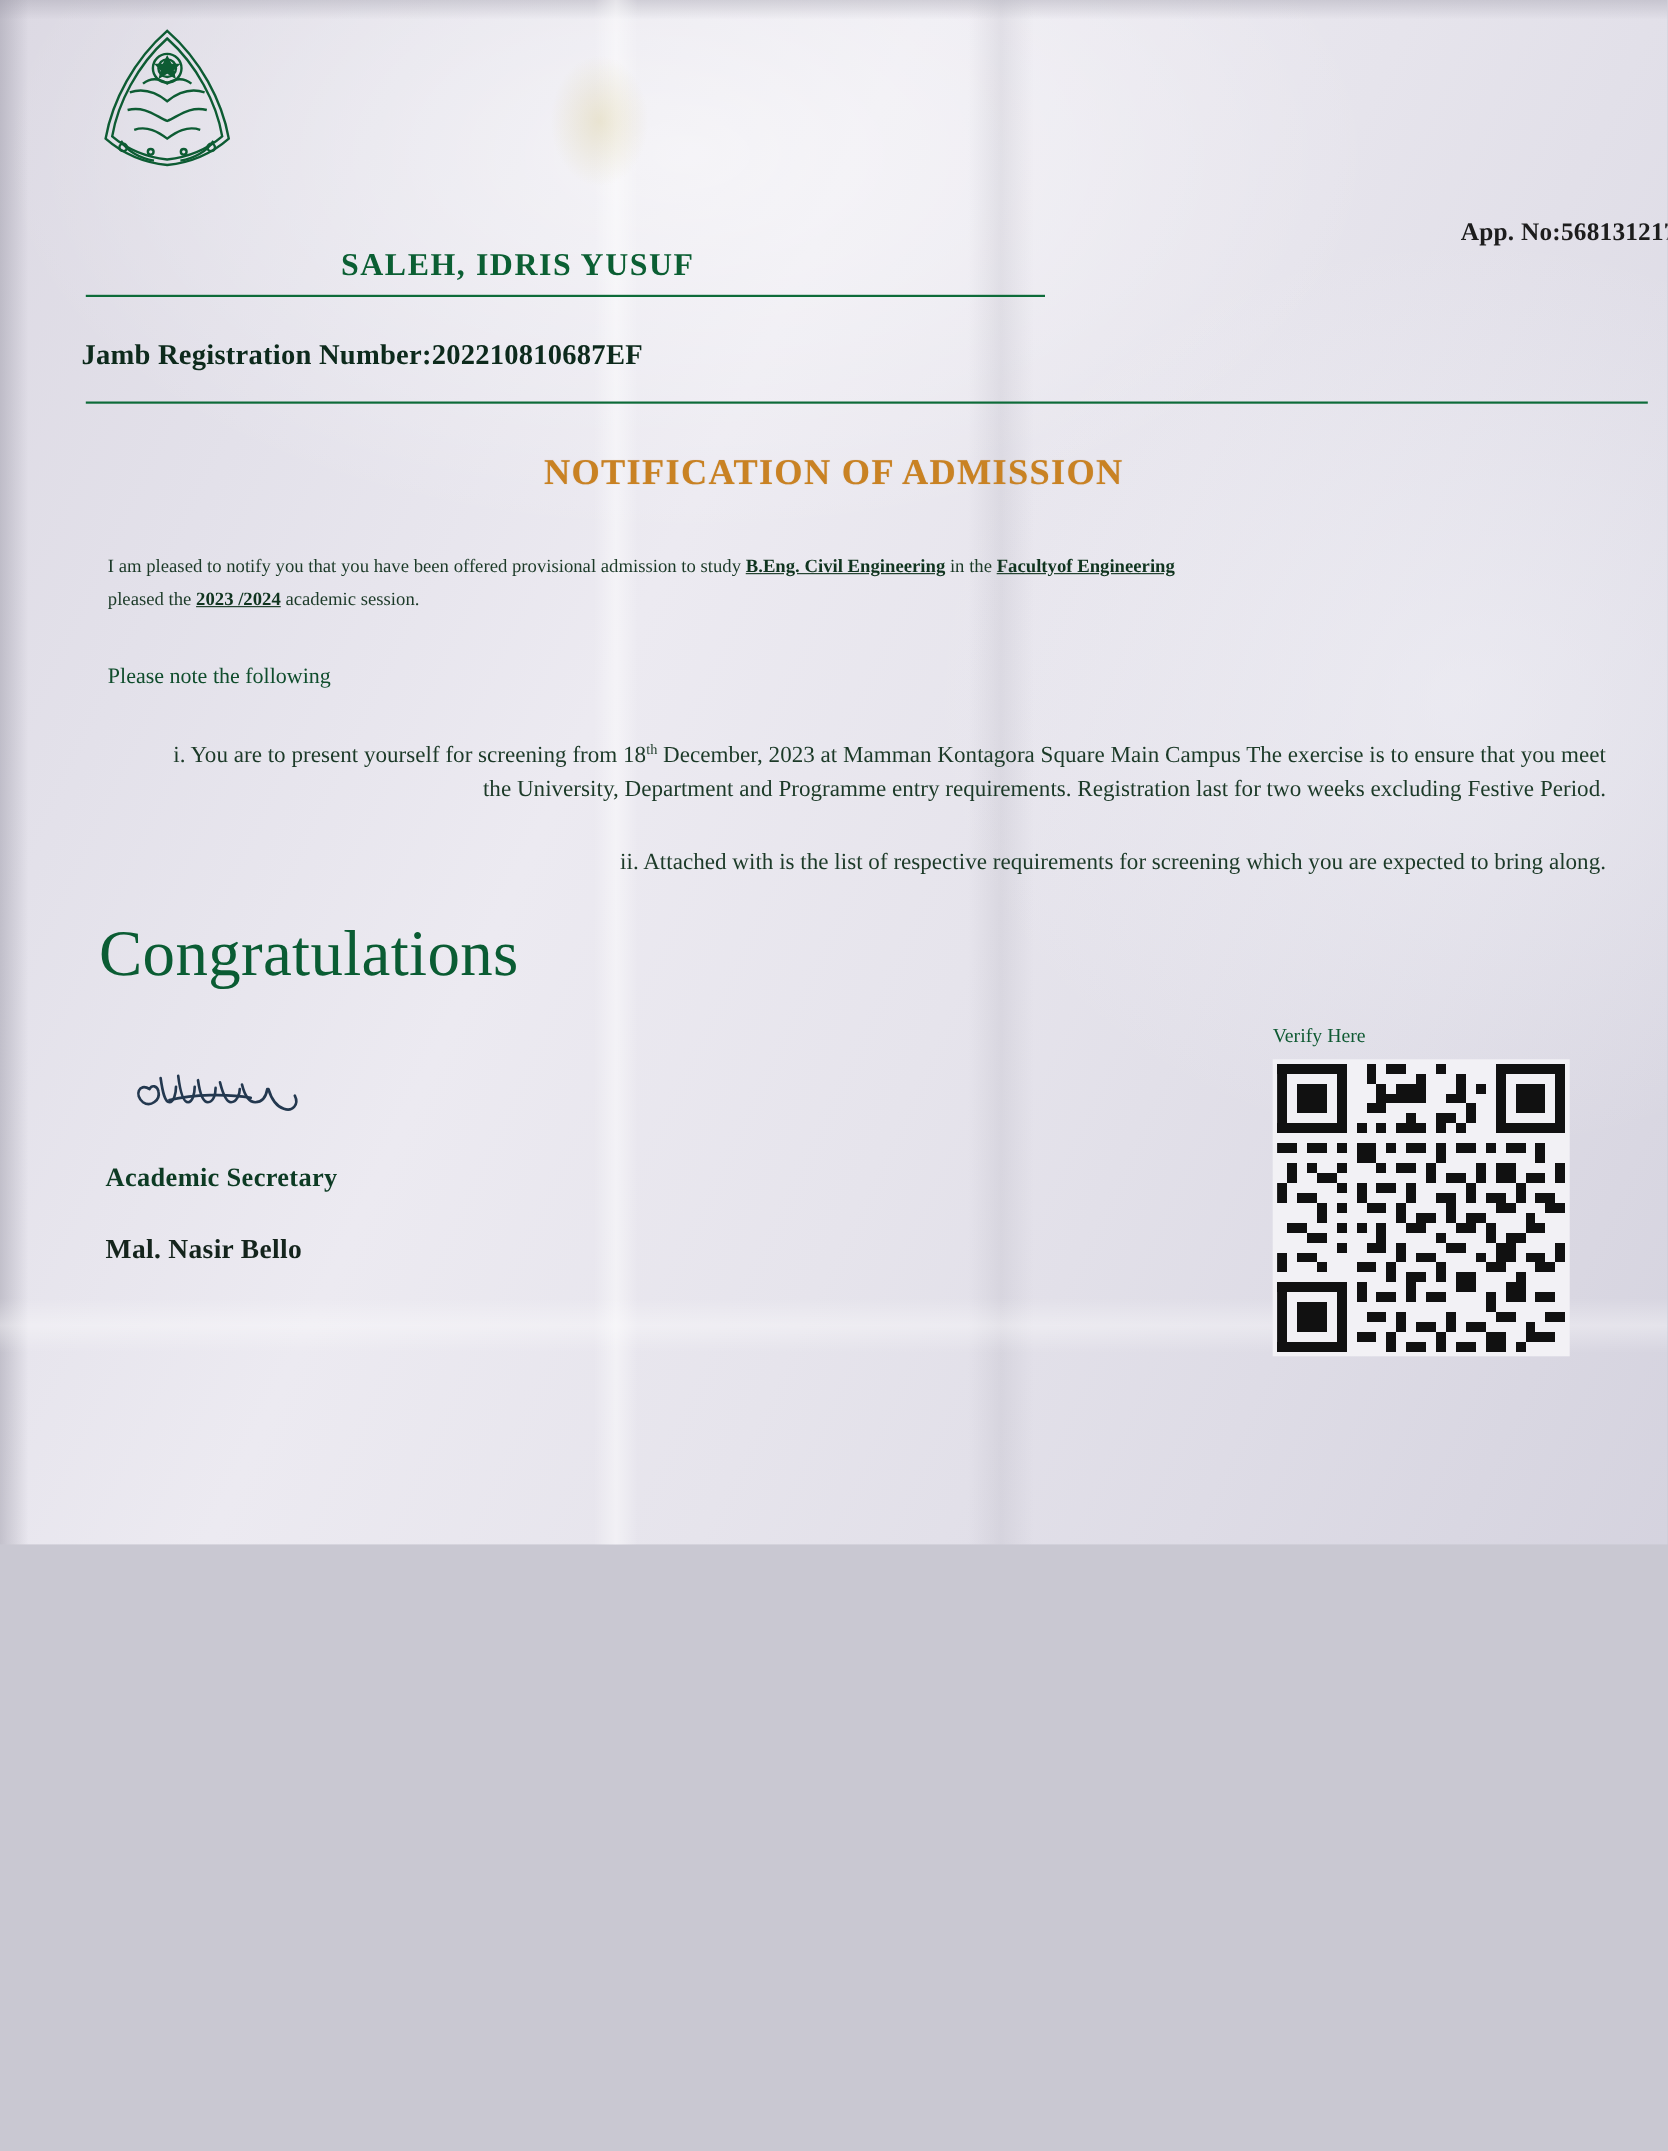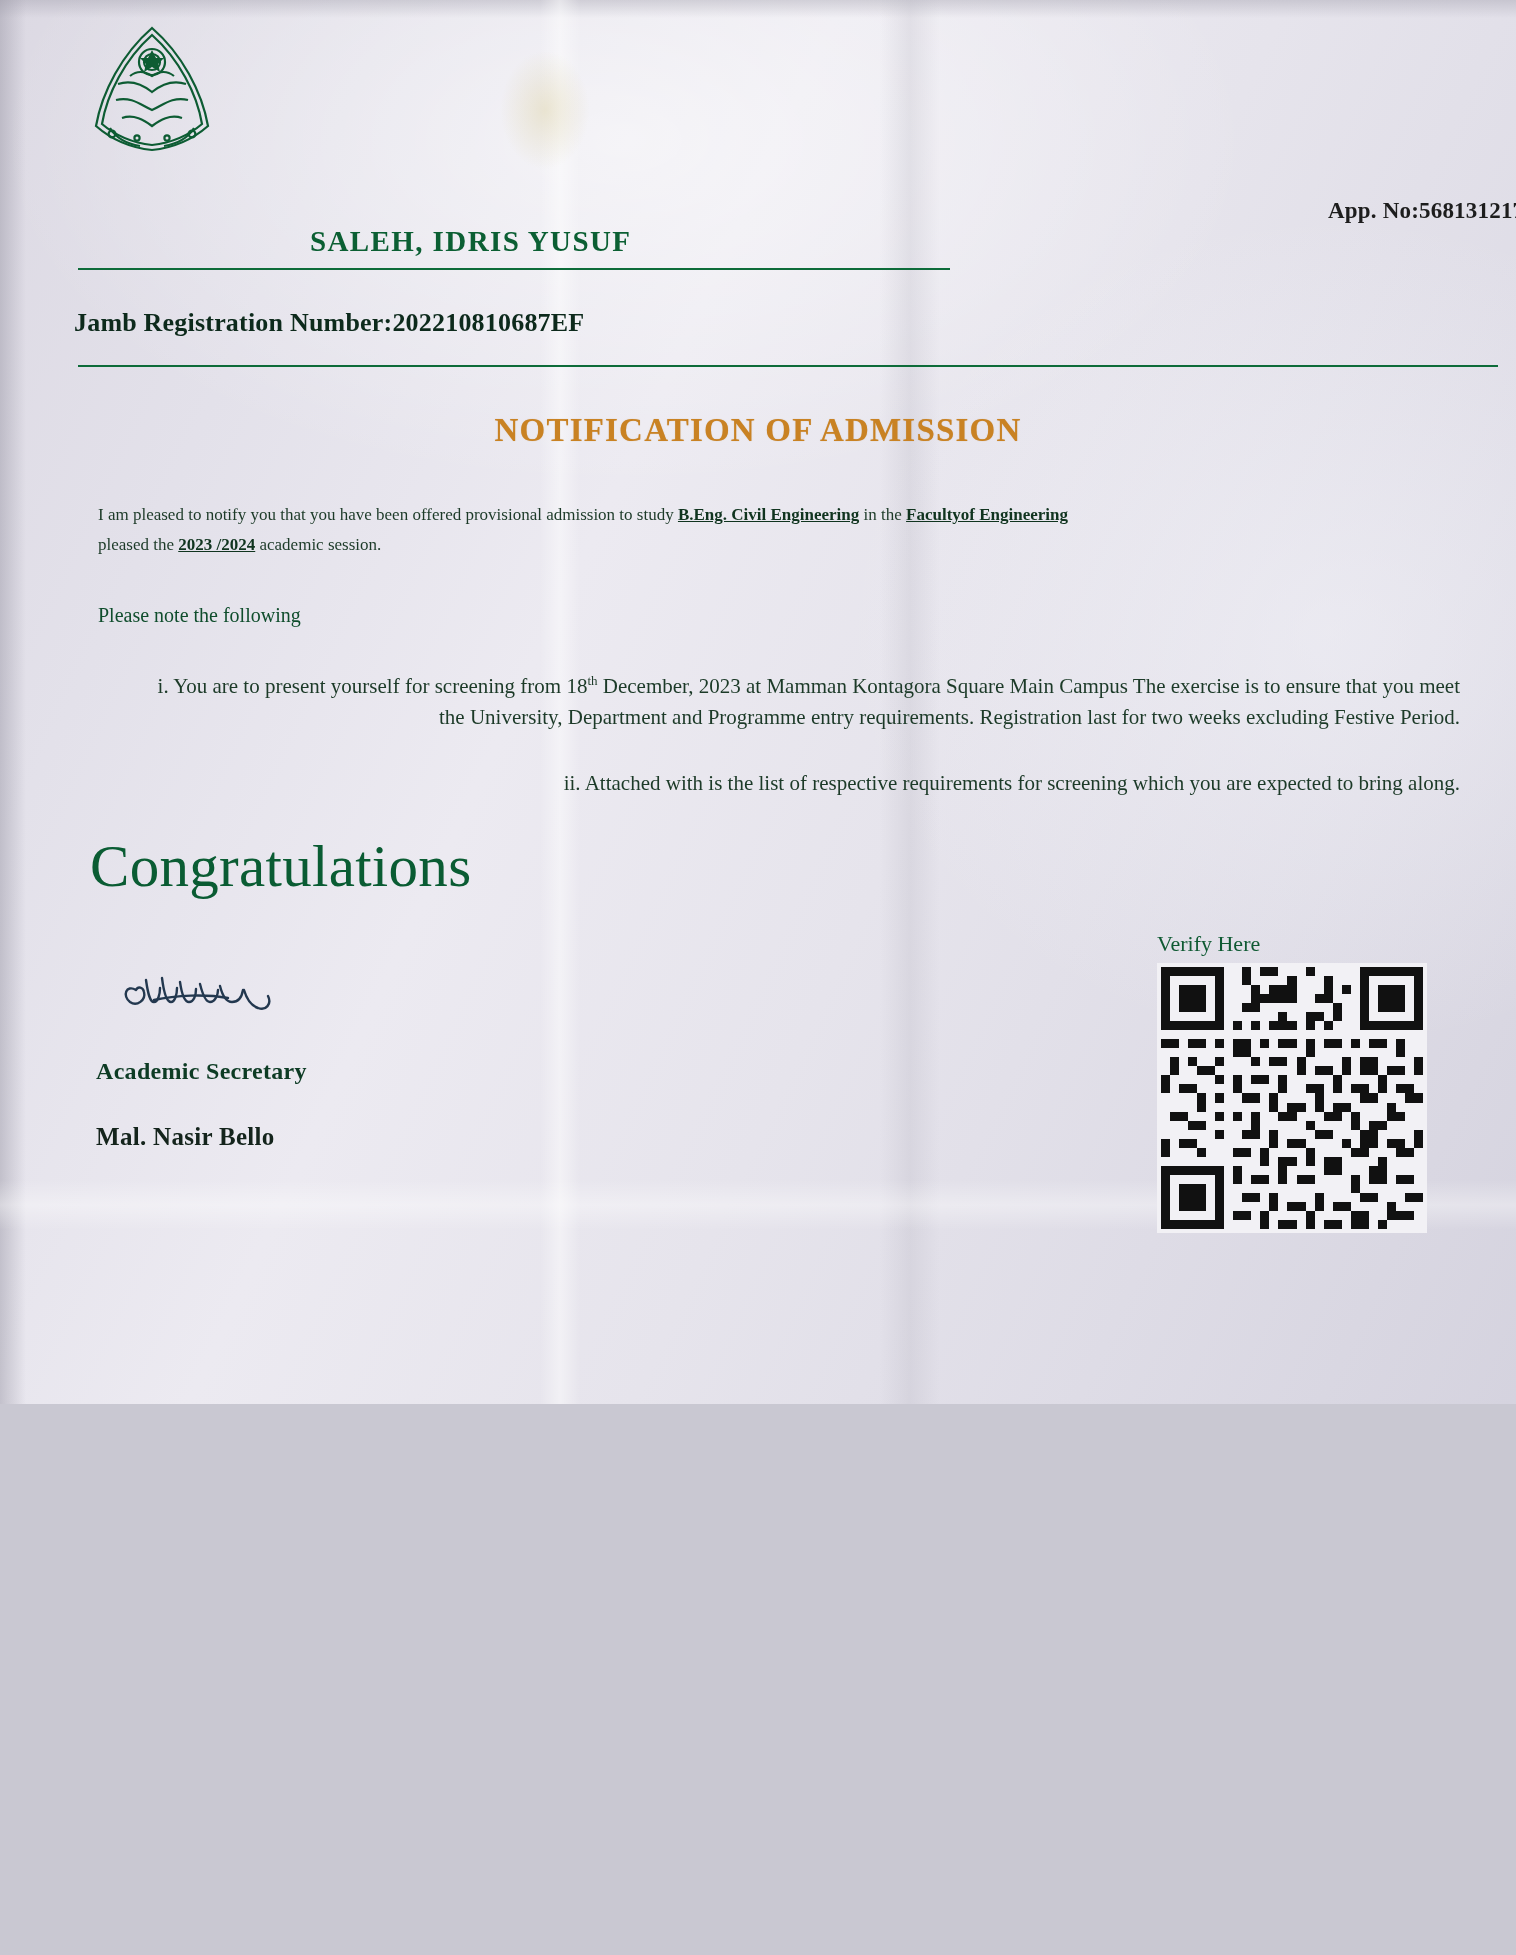--- a/index.html
+++ b/index.html
@@ -172,21 +172,21 @@
     font-size: 25px;
     font-weight: bold;
     color: #14241c;
     letter-spacing: 0.3px;
   }
 
   
   #verify-label {
     position: absolute;
     left: 1157px; top: 931px;
-    font-size: 22px;
+    font-size: 18px;
     color: #0f5a33;
   }
   #qr-wrap {
     position: absolute;
     left: 1157px; top: 963px;
     width: 262px; height: 262px;
     background: #f2f1f5;
     padding: 4px;
   }
   #qr {

